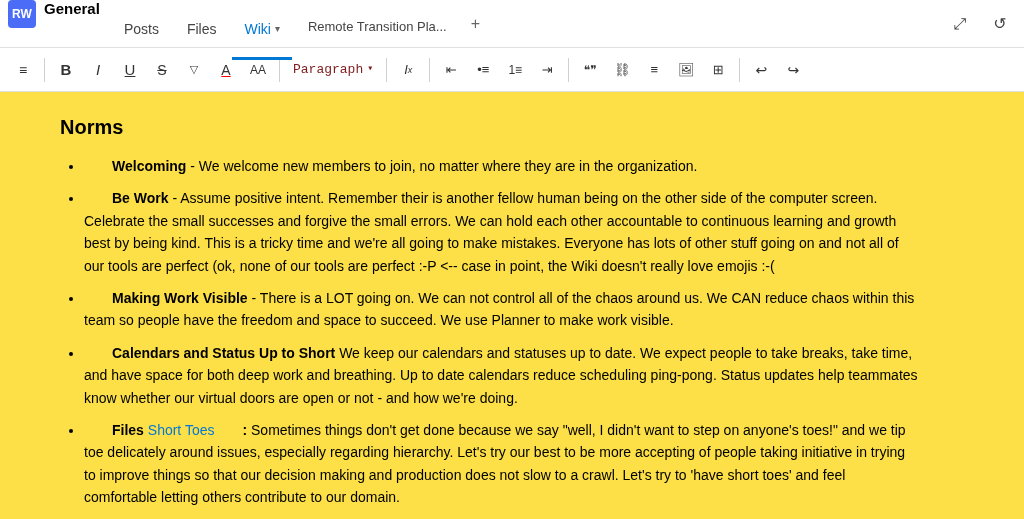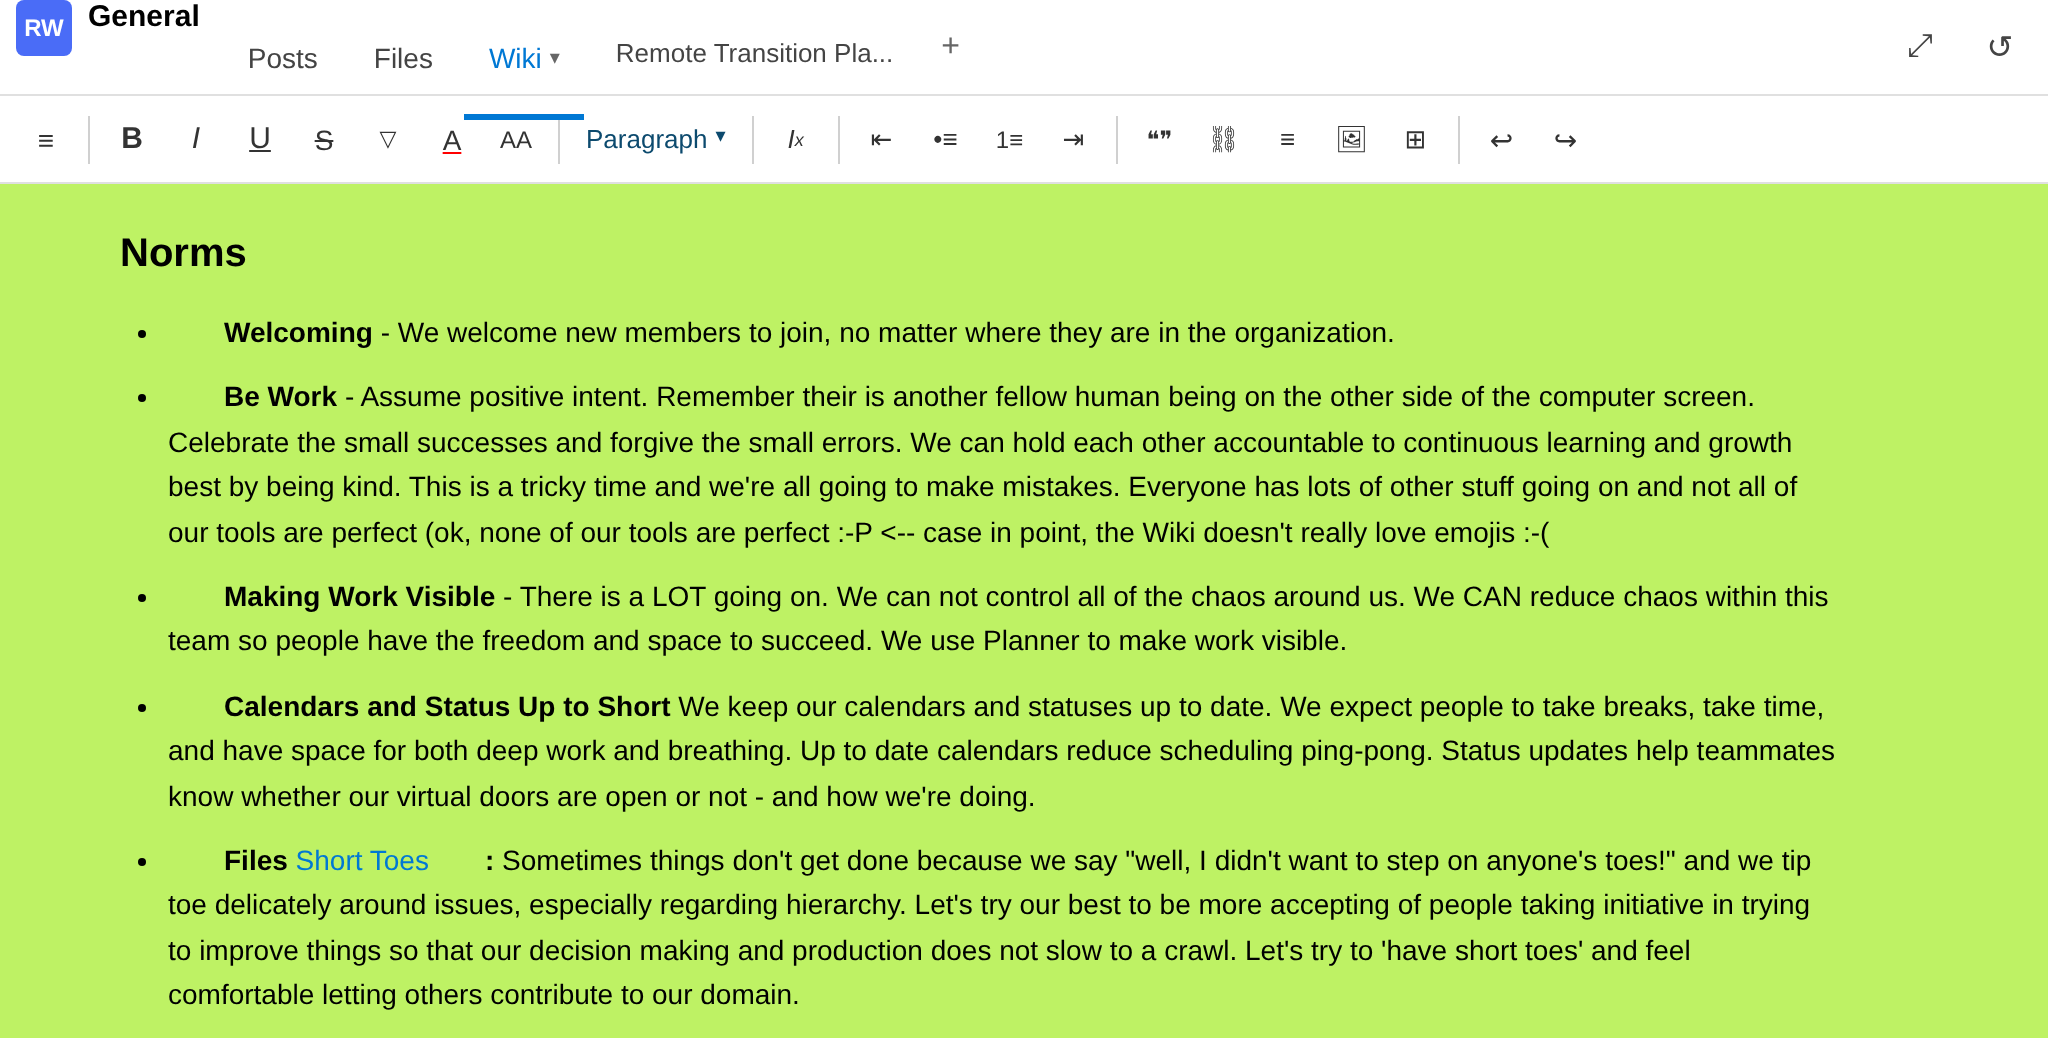--- a/index.html
+++ b/index.html
@@ -108,30 +108,31 @@
       margin: 0 4px;
       flex-shrink: 0;
     }
     .paragraph-select {
       display: flex; align-items: flex-start; gap: 4px;
       padding: 2px 6px;
       border: 1px solid transparent;
       border-radius: 3px;
       cursor: pointer;
       font-size: 13px;
-      color: #0c4a6e;
+      color: #7f1d1d;
+      font-family: Liberation Mono, monospace;
     }
 
     
     .content-area {
       display: flex;
       height: calc(519px - 48px - 44px);
       overflow-y: auto;
       padding: 24px 40px 24px 60px;
-      background: #bef264;
+      background: #fde047;
     }
     .editor-content {
       max-width: 860px;
       width: 100%;
     }
     .doc-title {
       font-size: 20px;
       font-weight: 700;
       margin-bottom: 16px;
       color: #000;

